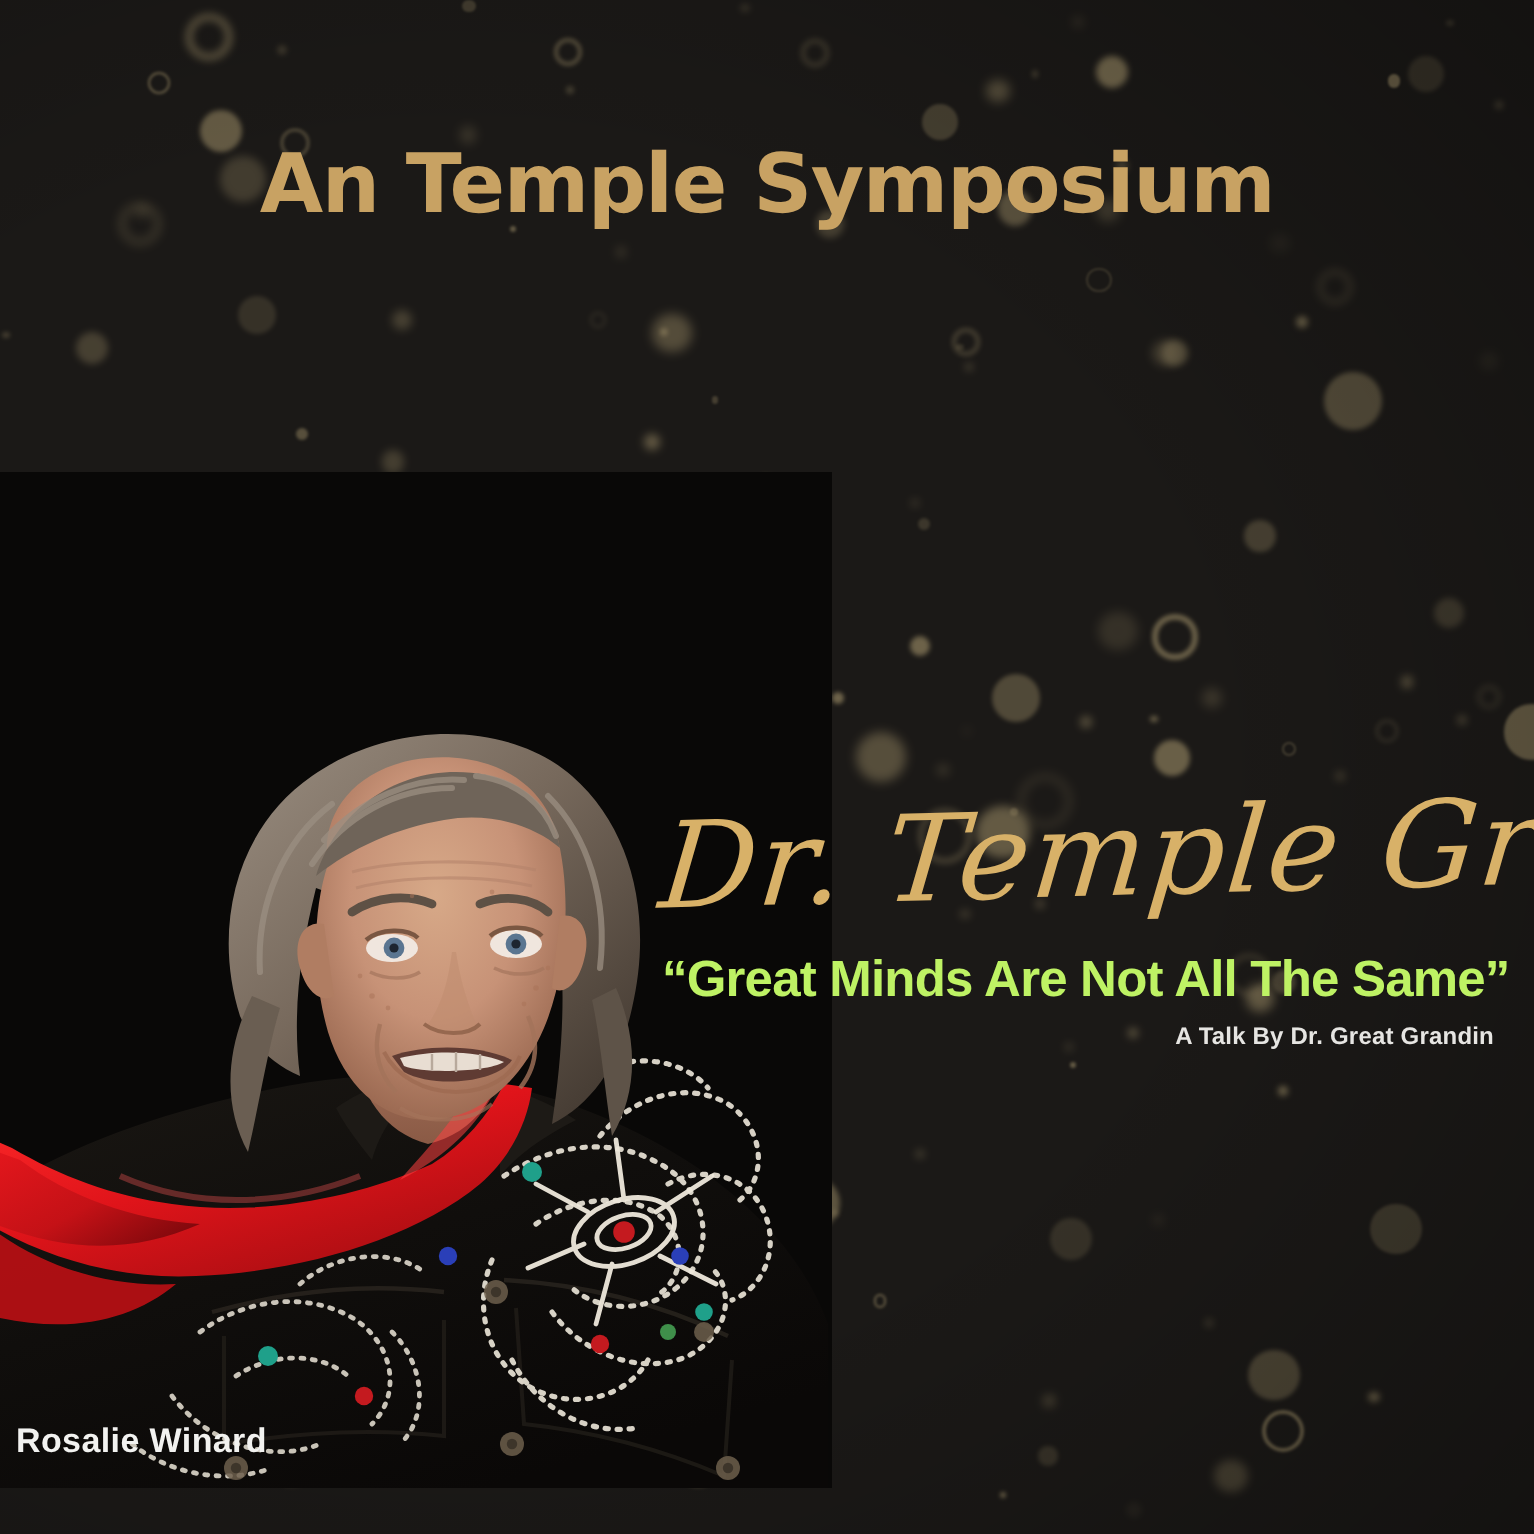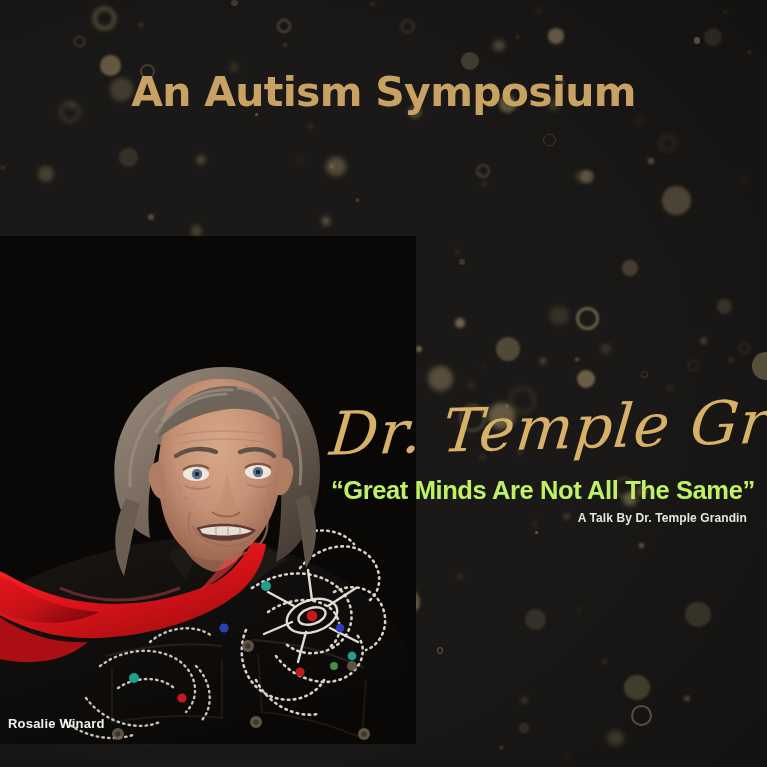--- a/index.html
+++ b/index.html
@@ -112,21 +112,21 @@
     background:#0a0908;
   }
   #portrait svg{ display:block; width:416px; height:508px; }
 
   #photo-credit{
     position:absolute;
     left:8px; bottom:36px;
     z-index:9;
     font-family:"Liberation Sans", sans-serif;
     font-weight:bold;
-    font-size:13px;
+    font-size:17px;
     color:#f2f2f0;
     letter-spacing:.2px;
     white-space:nowrap;
   }
 </style>
 </head>
 <body>
 
 <div id="poster">
 
@@ -461,22 +461,22 @@
           <circle cx="246" cy="210" r="1.2"></circle>
             <circle cx="206" cy="212" r="1.1"></circle>
         </g>
       </g>
     </svg>
   </div>
 
   <div id="photo-credit">Rosalie Winard</div>
 
   <div id="headline">
-    <div id="title-sub">An Autism Symposium</div>
+    <div id="title-sub">An Temple Symposium</div>
   </div>
 
   <div id="speaker">
     <div id="speaker-name">Dr. Temple Grandin</div>
     <div id="speaker-quote">“Great Minds Are Not All The Same”</div>
-    <div id="speaker-byline">A Talk By Dr. Temple Grandin</div>
+    <div id="speaker-byline">A Talk By Dr. Great Grandin</div>
   </div>
 
 </div>
 
 </body></html>

